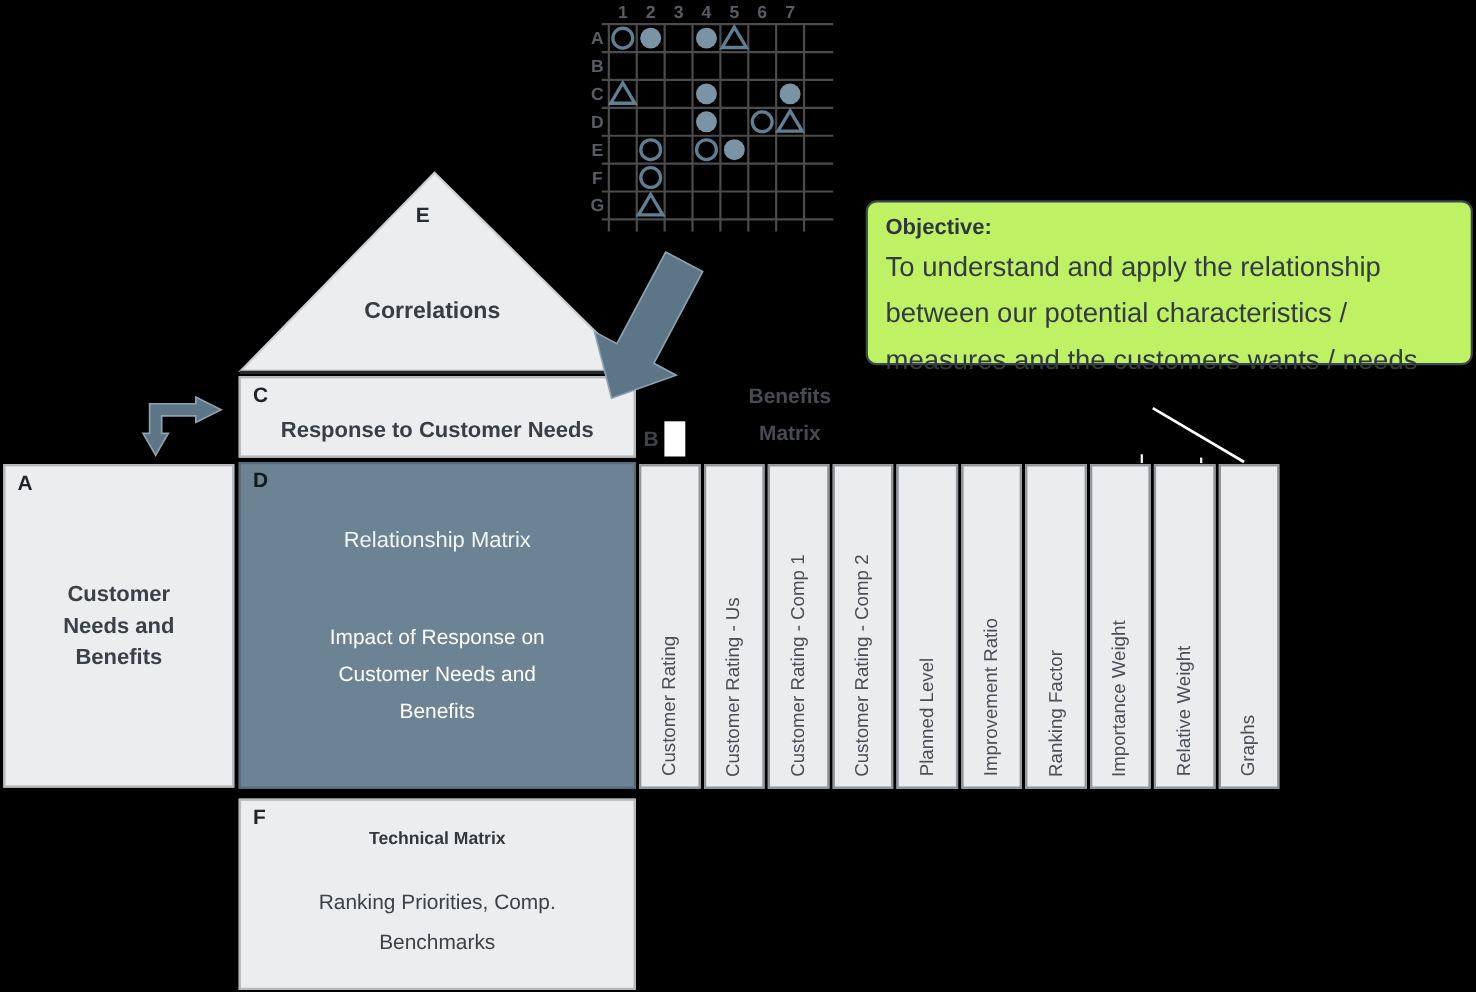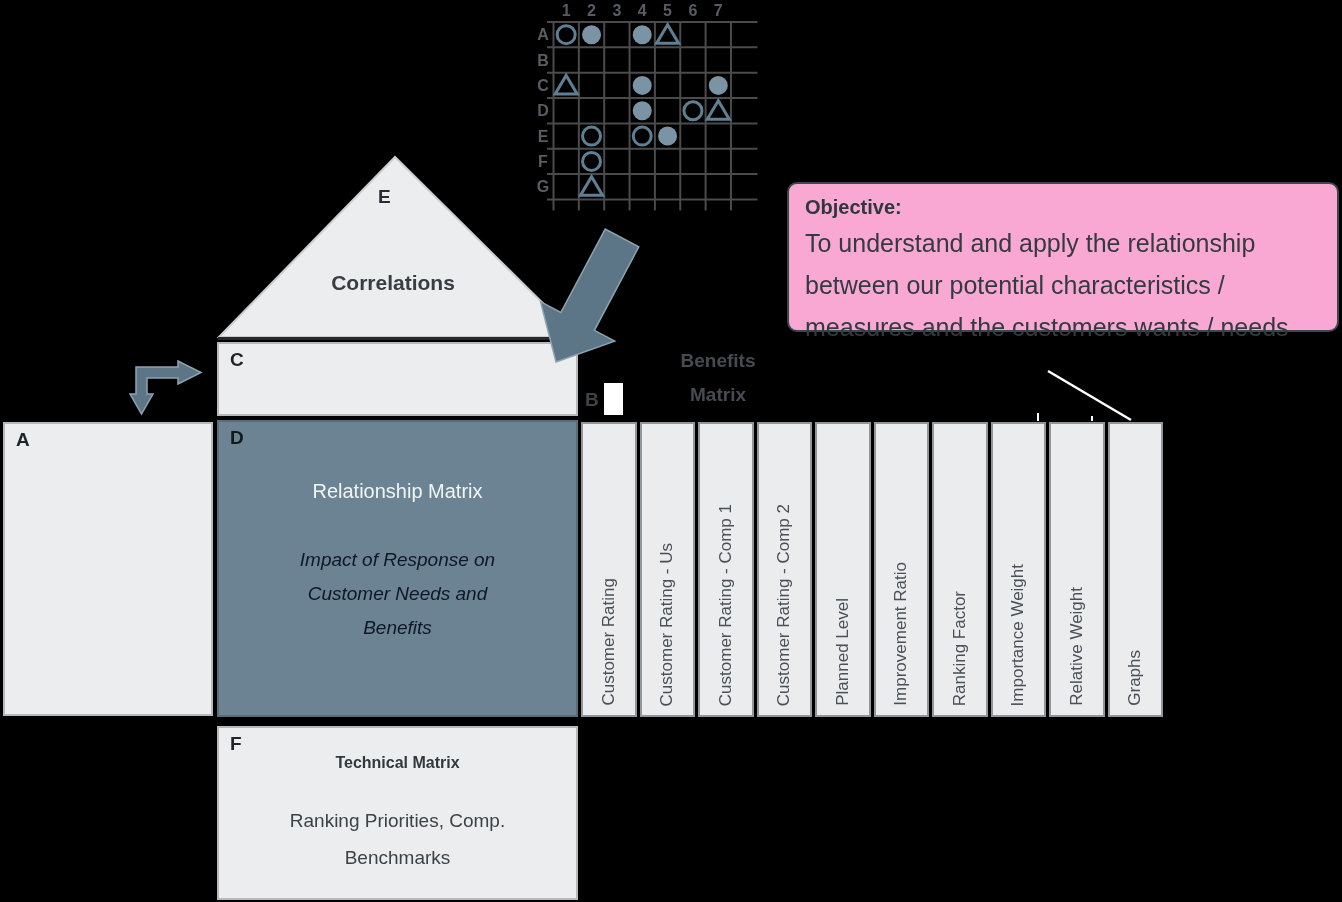--- a/index.html
+++ b/index.html
@@ -19,21 +19,21 @@
   
   .box{position:absolute;background:#ebedee;border:2px solid #b6b9bc;box-sizing:border-box;}
   .tag{position:absolute;top:5px;left:11px;font-size:19px;font-weight:bold;color:#1f2428;}
   .box-a{left:3px;top:422px;width:210px;height:294px;display:flex;align-items:center;justify-content:center;}
   .box-a .title{font-size:20px;font-weight:600;color:#3a4045;line-height:1.45;padding:0 32px;text-align:center;}
   .box-c{left:217px;top:342px;width:361px;height:74px;}
   .box-c .title{position:absolute;left:0;right:0;bottom:11px;text-align:center;font-size:20px;font-weight:600;color:#383e44;}
   .box-d{left:217px;top:420px;width:361px;height:297px;background:#6b8392;border:2px solid #596c79;text-align:center;}
   .box-d .tag{color:#14191c;}
   .box-d .title{margin-top:58px;font-size:20px;font-weight:normal;color:#f2f5f6;}
-  .box-d .subtitle{margin:40px auto 0;width:235px;font-size:19px;line-height:1.8;color:#0f172a;font-style:italic;}
+  .box-d .subtitle{margin:60px auto 0;width:235px;font-size:19px;line-height:1.8;color:#ffffff;}
   .box-f{left:217px;top:726px;width:361px;height:174px;text-align:center;}
   .box-f .title{margin-top:26px;font-size:16px;font-weight:bold;color:#33383d;text-align:center;}
   .box-f .subtitle{margin:30px auto 0;width:290px;font-size:19px;line-height:1.95;color:#3c4247;}
 
   
   .roof-e{position:absolute;left:378px;top:186px;font-size:19px;font-weight:bold;color:#282d33;}
   .roof-title{position:absolute;left:288px;top:271px;width:210px;text-align:center;font-size:21px;font-weight:600;color:#383d43;}
 
   
   #planning-cols{position:absolute;left:581px;top:422px;width:582px;height:295px;display:flex;gap:3px;}
@@ -44,21 +44,21 @@
     writing-mode:vertical-rl;white-space:nowrap;
     font-size:17px;color:#4a5056;
   }
   .pm-title{position:absolute;left:653px;top:344px;width:130px;text-align:center;font-size:19px;font-weight:600;color:#474b51;line-height:1.8;}
   .b-label{position:absolute;left:585px;top:389px;font-size:19px;font-weight:bold;color:#3d4349;}
   .b-rect{position:absolute;left:604px;top:383px;width:19px;height:32px;background:#ffffff;}
 
   
   .objective{
     position:absolute;left:787px;top:182px;width:552px;height:150px;box-sizing:border-box;
-    background:#f9a8d4;border:2px solid #3c474e;border-radius:10px;padding:12px 16px;
+    background:#bef264;border:2px solid #3c474e;border-radius:10px;padding:12px 16px;
   }
   .objective .heading{font-size:20px;font-weight:bold;color:#30373c;margin-bottom:3px;}
   .objective .body{font-size:25px;color:#333a40;line-height:1.68;max-width:518px;}
 
   
   .arrow-fill{fill:#5d7687;stroke:#8ea3b0;stroke-width:1.5;}
   .callout{stroke:#ffffff;stroke-width:2.5;}
   .tick{stroke:#ffffff;stroke-width:2;}
 </style>
 </head>
@@ -117,24 +117,26 @@
       <circle cx="667.575" cy="136.075" r="9.5" class="sym-dot"></circle>
       <circle cx="591.525" cy="161.425" r="9" class="sym-ring"></circle>
       <polygon points="591.525,176.775 580.525,195.275 602.525,195.275" class="sym-tri"></polygon>
     </svg>
 
   <div class="roof-e">E</div>
   <div class="roof-title">Correlations</div>
 
   <div class="box box-a">
     <span class="tag">A</span>
+    <div class="title">Customer Needs and Benefits</div>
   </div>
 
   <div class="box box-c">
     <span class="tag">C</span>
+    <div class="title">Response to Customer Needs</div>
   </div>
 
   <div class="box box-d">
     <span class="tag">D</span>
     <div class="title">Relationship Matrix</div>
     <div class="subtitle">Impact of Response on Customer Needs and Benefits</div>
   </div>
 
   <div class="box box-f">
     <span class="tag">F</span>

